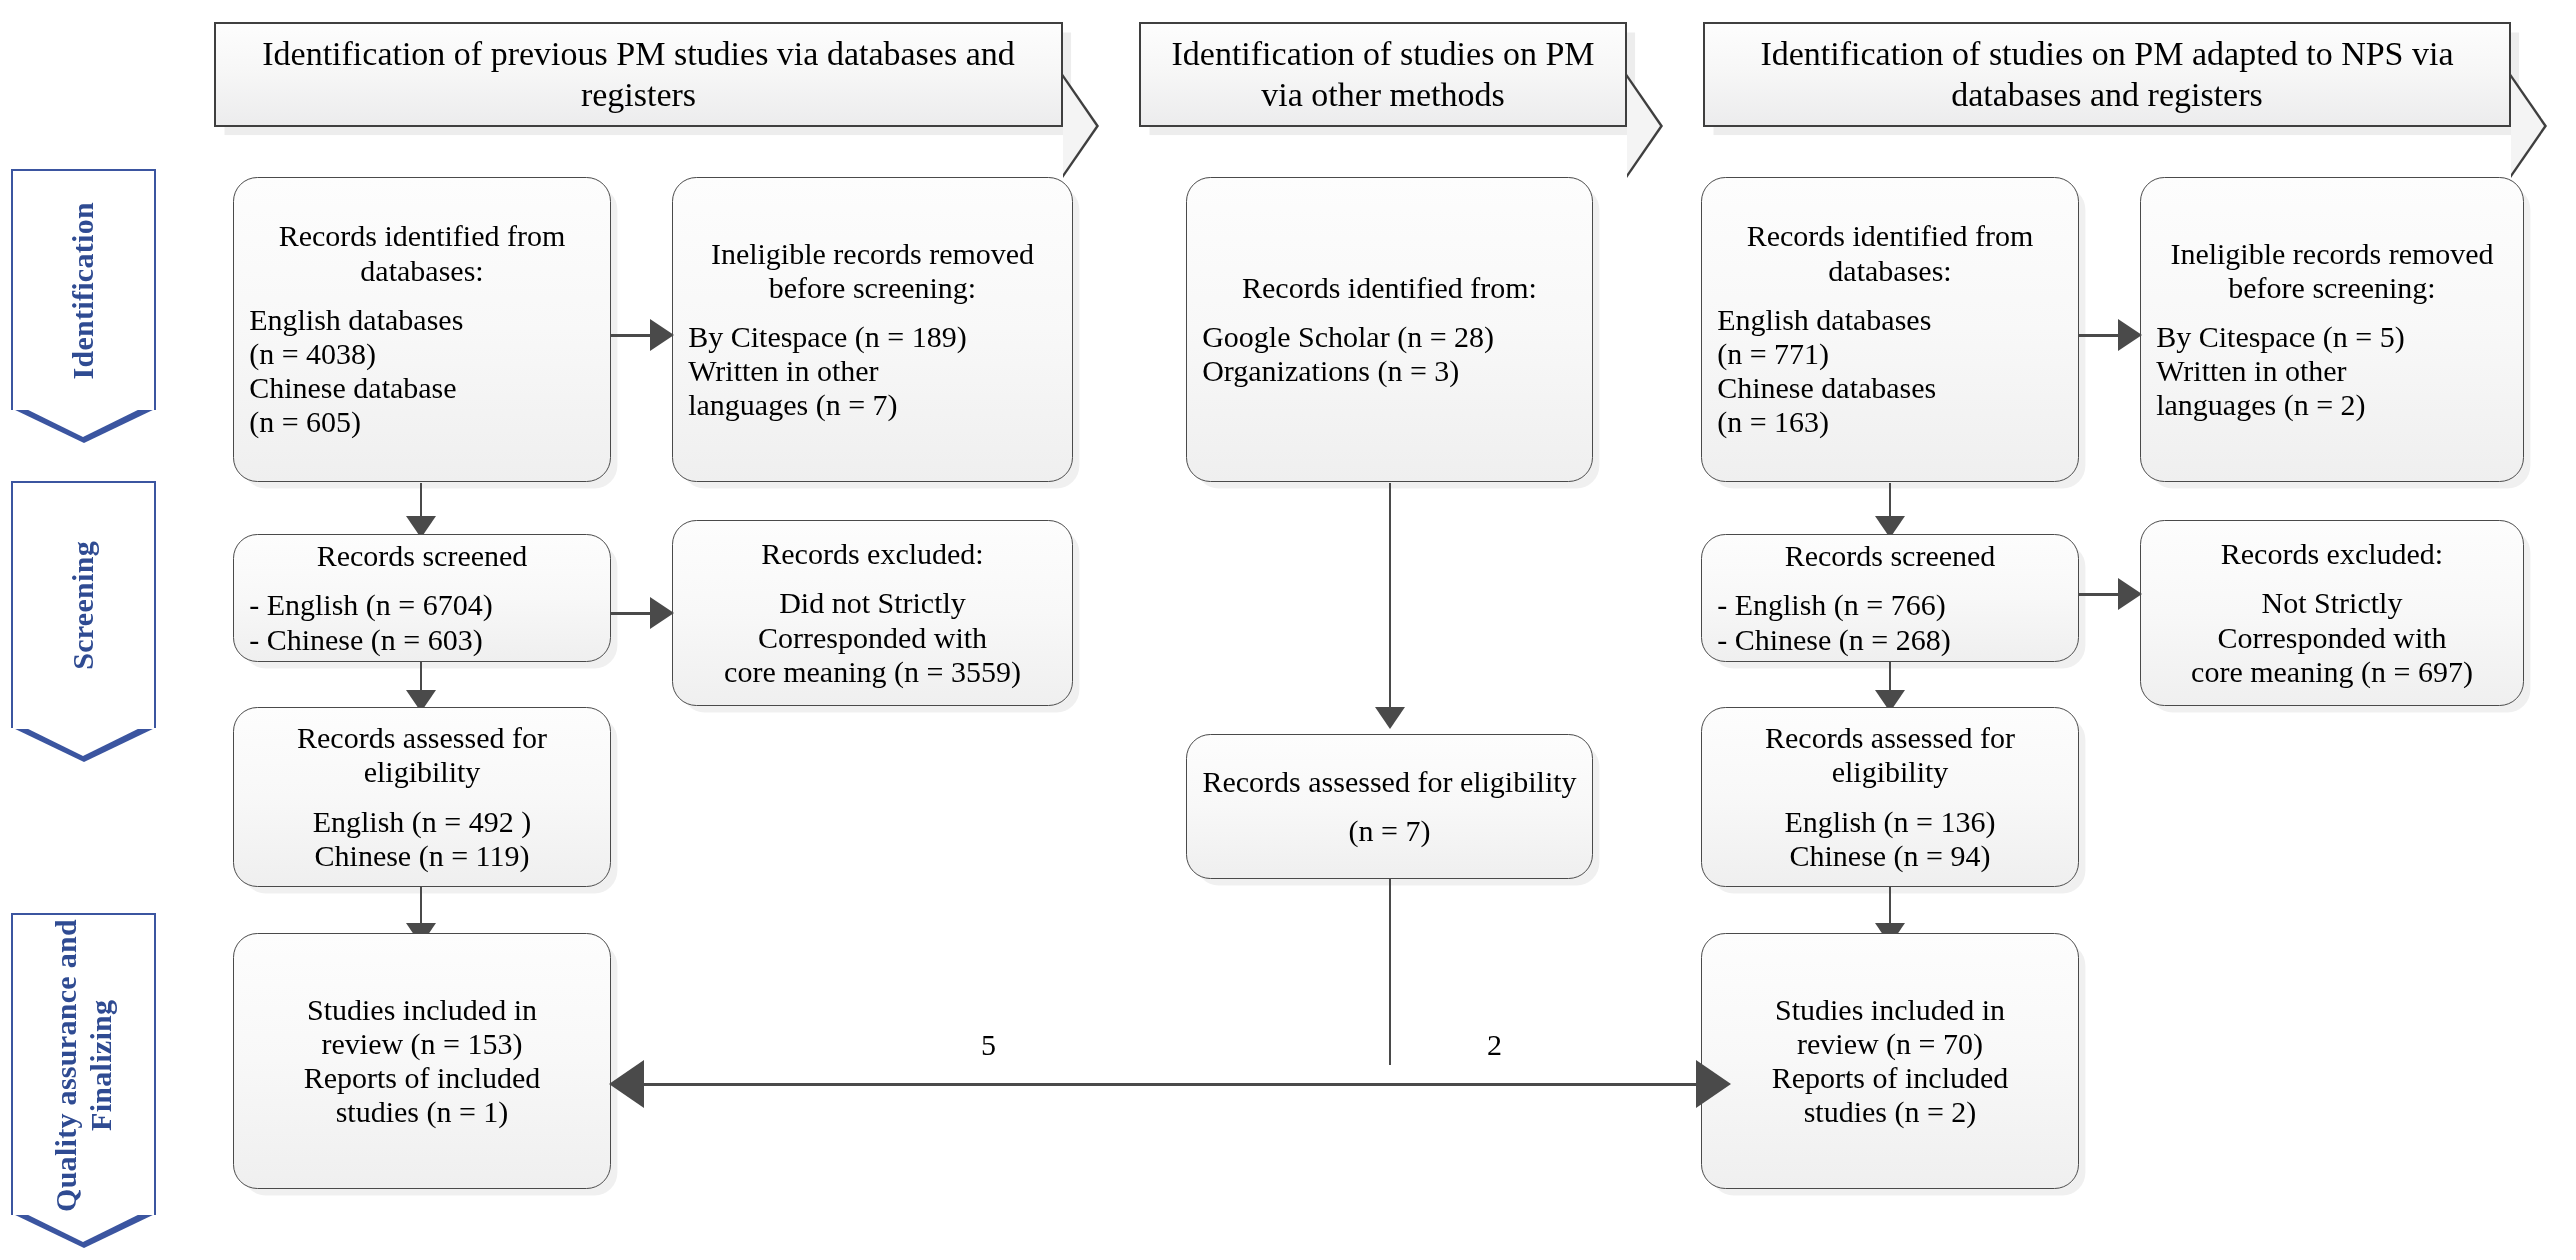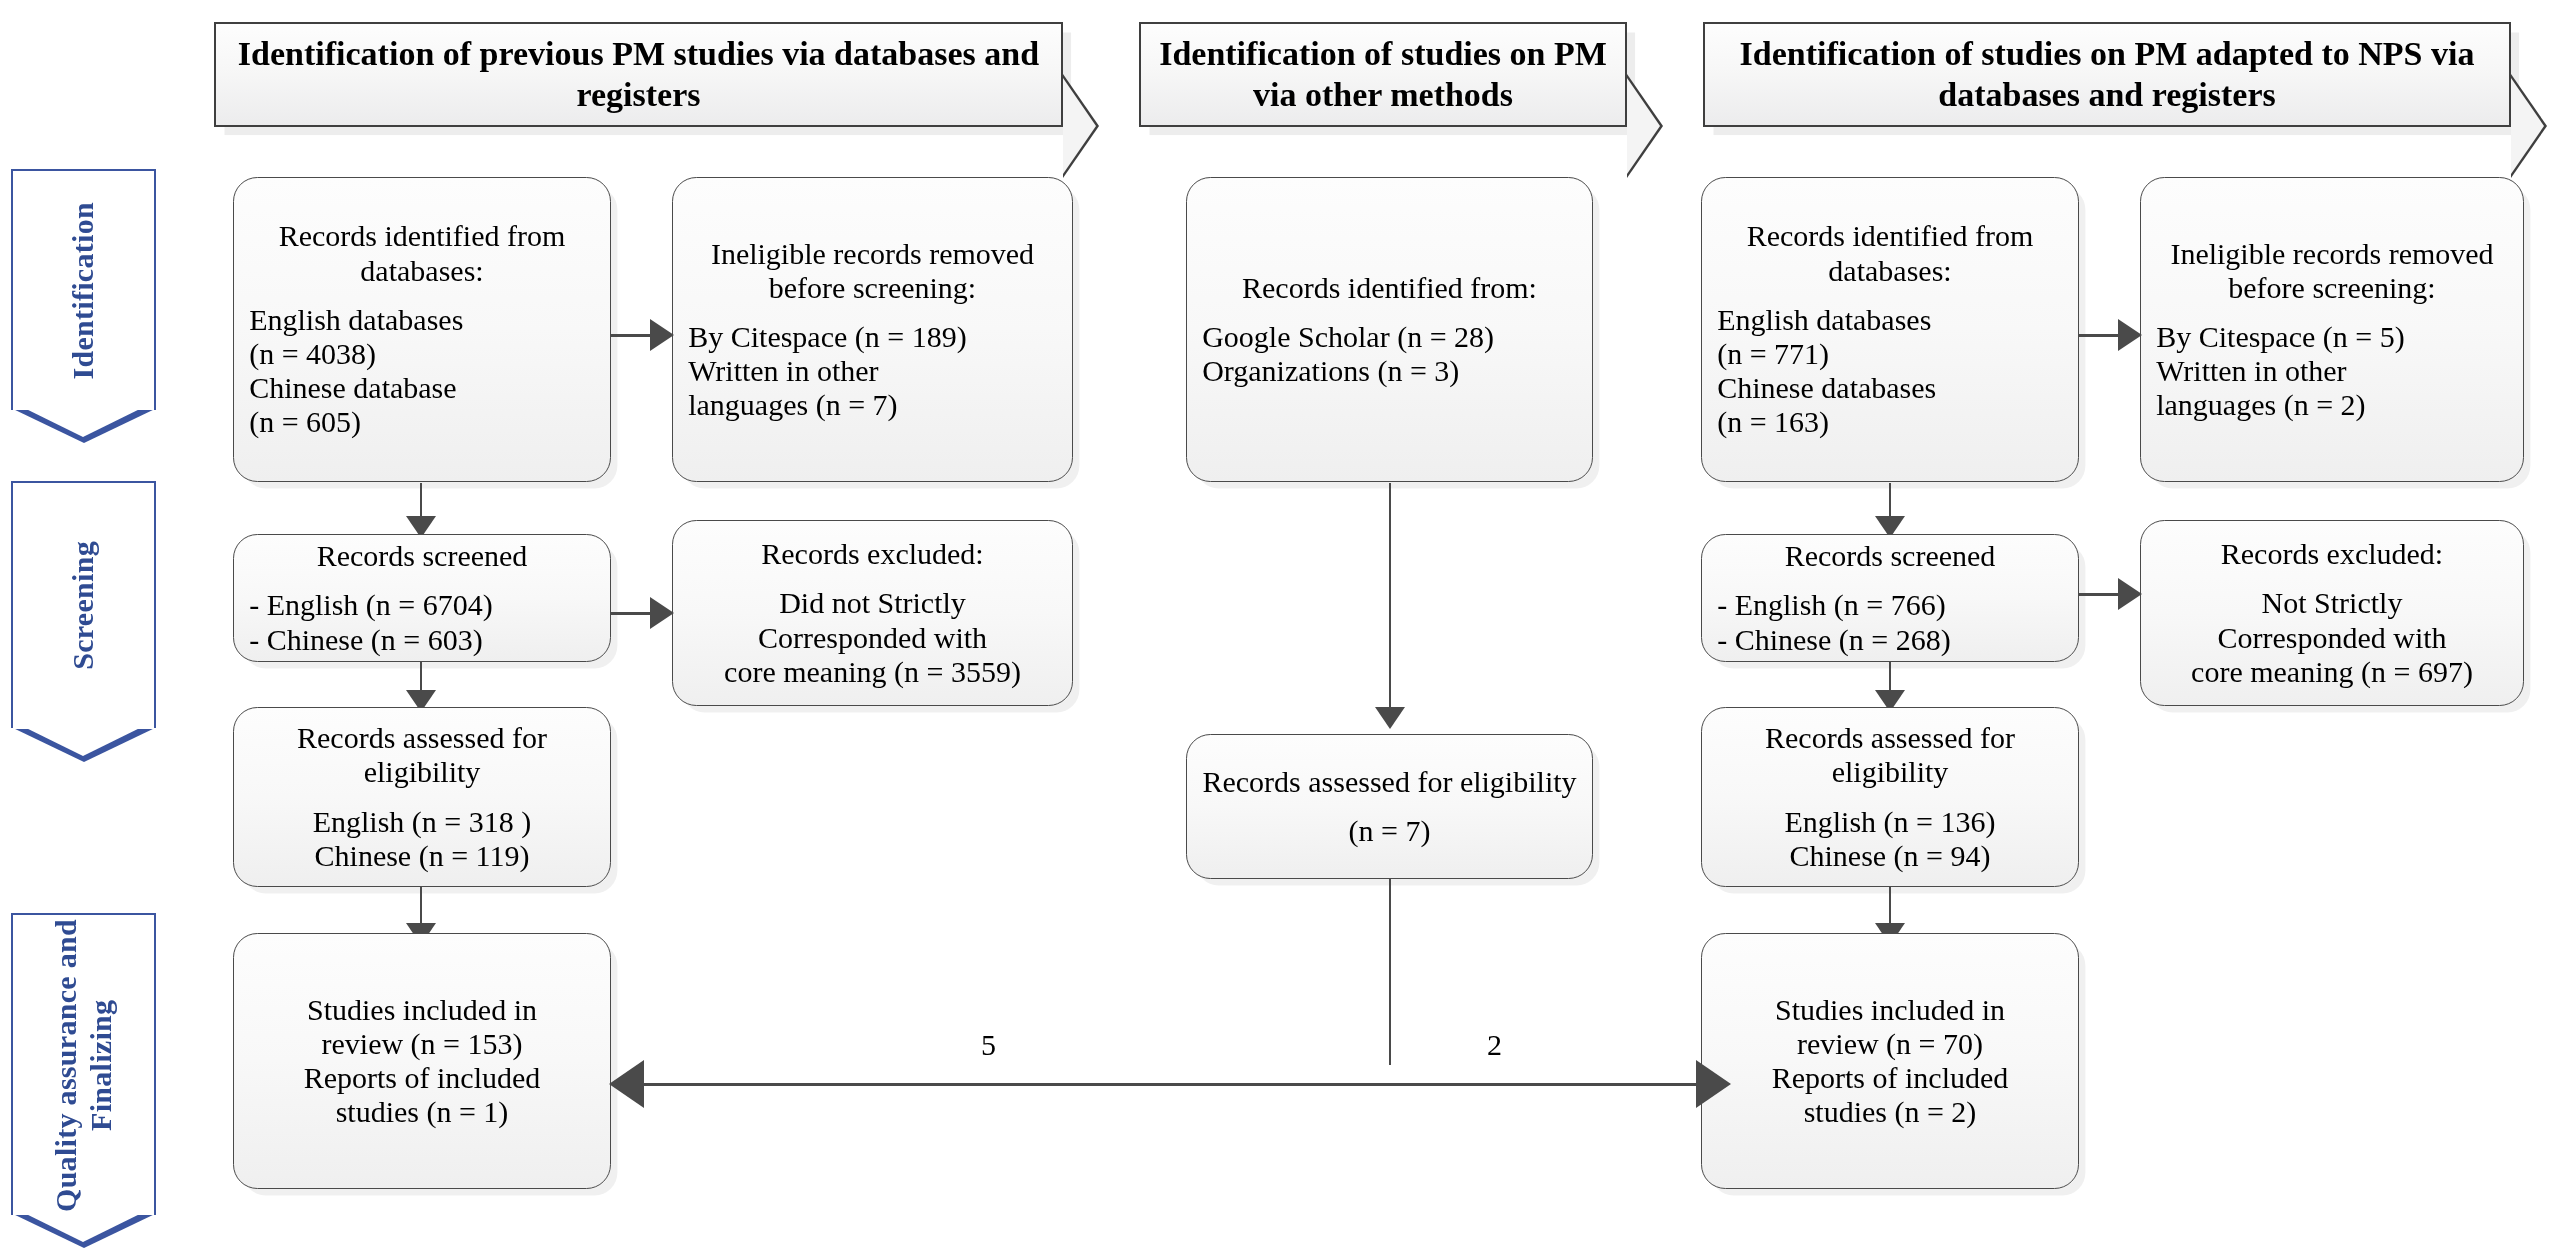--- a/index.html
+++ b/index.html
@@ -20,21 +20,21 @@
 
   
   .banner {
     position: absolute;
     background: linear-gradient(180deg,#fdfdfd 0%, #f7f7f7 45%, #ececed 100%);
     border: 2.9px solid #3f3f3f;
     display: flex;
     align-items: center;
     justify-content: center;
     text-align: center;
-    font-weight: bold;
+    font-weight: normal;
     font-size: 34px;
     line-height: 1.18;
     color: #000;
     padding: 0 11px;
     box-shadow: 9.3px 9.3px 0 -1.2px rgba(0,0,0,0.07);
   }
   .banner-tip {
     position: absolute;
     width: 0; height: 0;
     border-top: 52px solid transparent;
@@ -256,21 +256,21 @@
 
   <div class="hline" style="left:611px; top:612px; width:41px;"></div>
   <div class="arrowright" style="left:650px; top:597px;"></div>
 
   <div class="vline" style="left:420px; top:662px; height:32px;"></div>
   <div class="arrowdown" style="left:406px; top:690px;"></div>
 
   <div class="node" style="left:233px; top:707px; width:378px; height:180px;">
     <div class="blk">Records assessed for eligibility</div>
     <div class="blk">
-      <span class="ln">English (n = 318 )</span>
+      <span class="ln">English (n = 492 )</span>
       <span class="ln">Chinese (n = 119)</span>
     </div>
   </div>
 
   <div class="vline" style="left:420px; top:887px; height:41px;"></div>
   <div class="arrowdown" style="left:406px; top:923px;"></div>
 
   <div class="node" style="left:233px; top:933px; width:378px; height:256px;">
     <div class="blk">
       <span class="ln">Studies included in</span>

